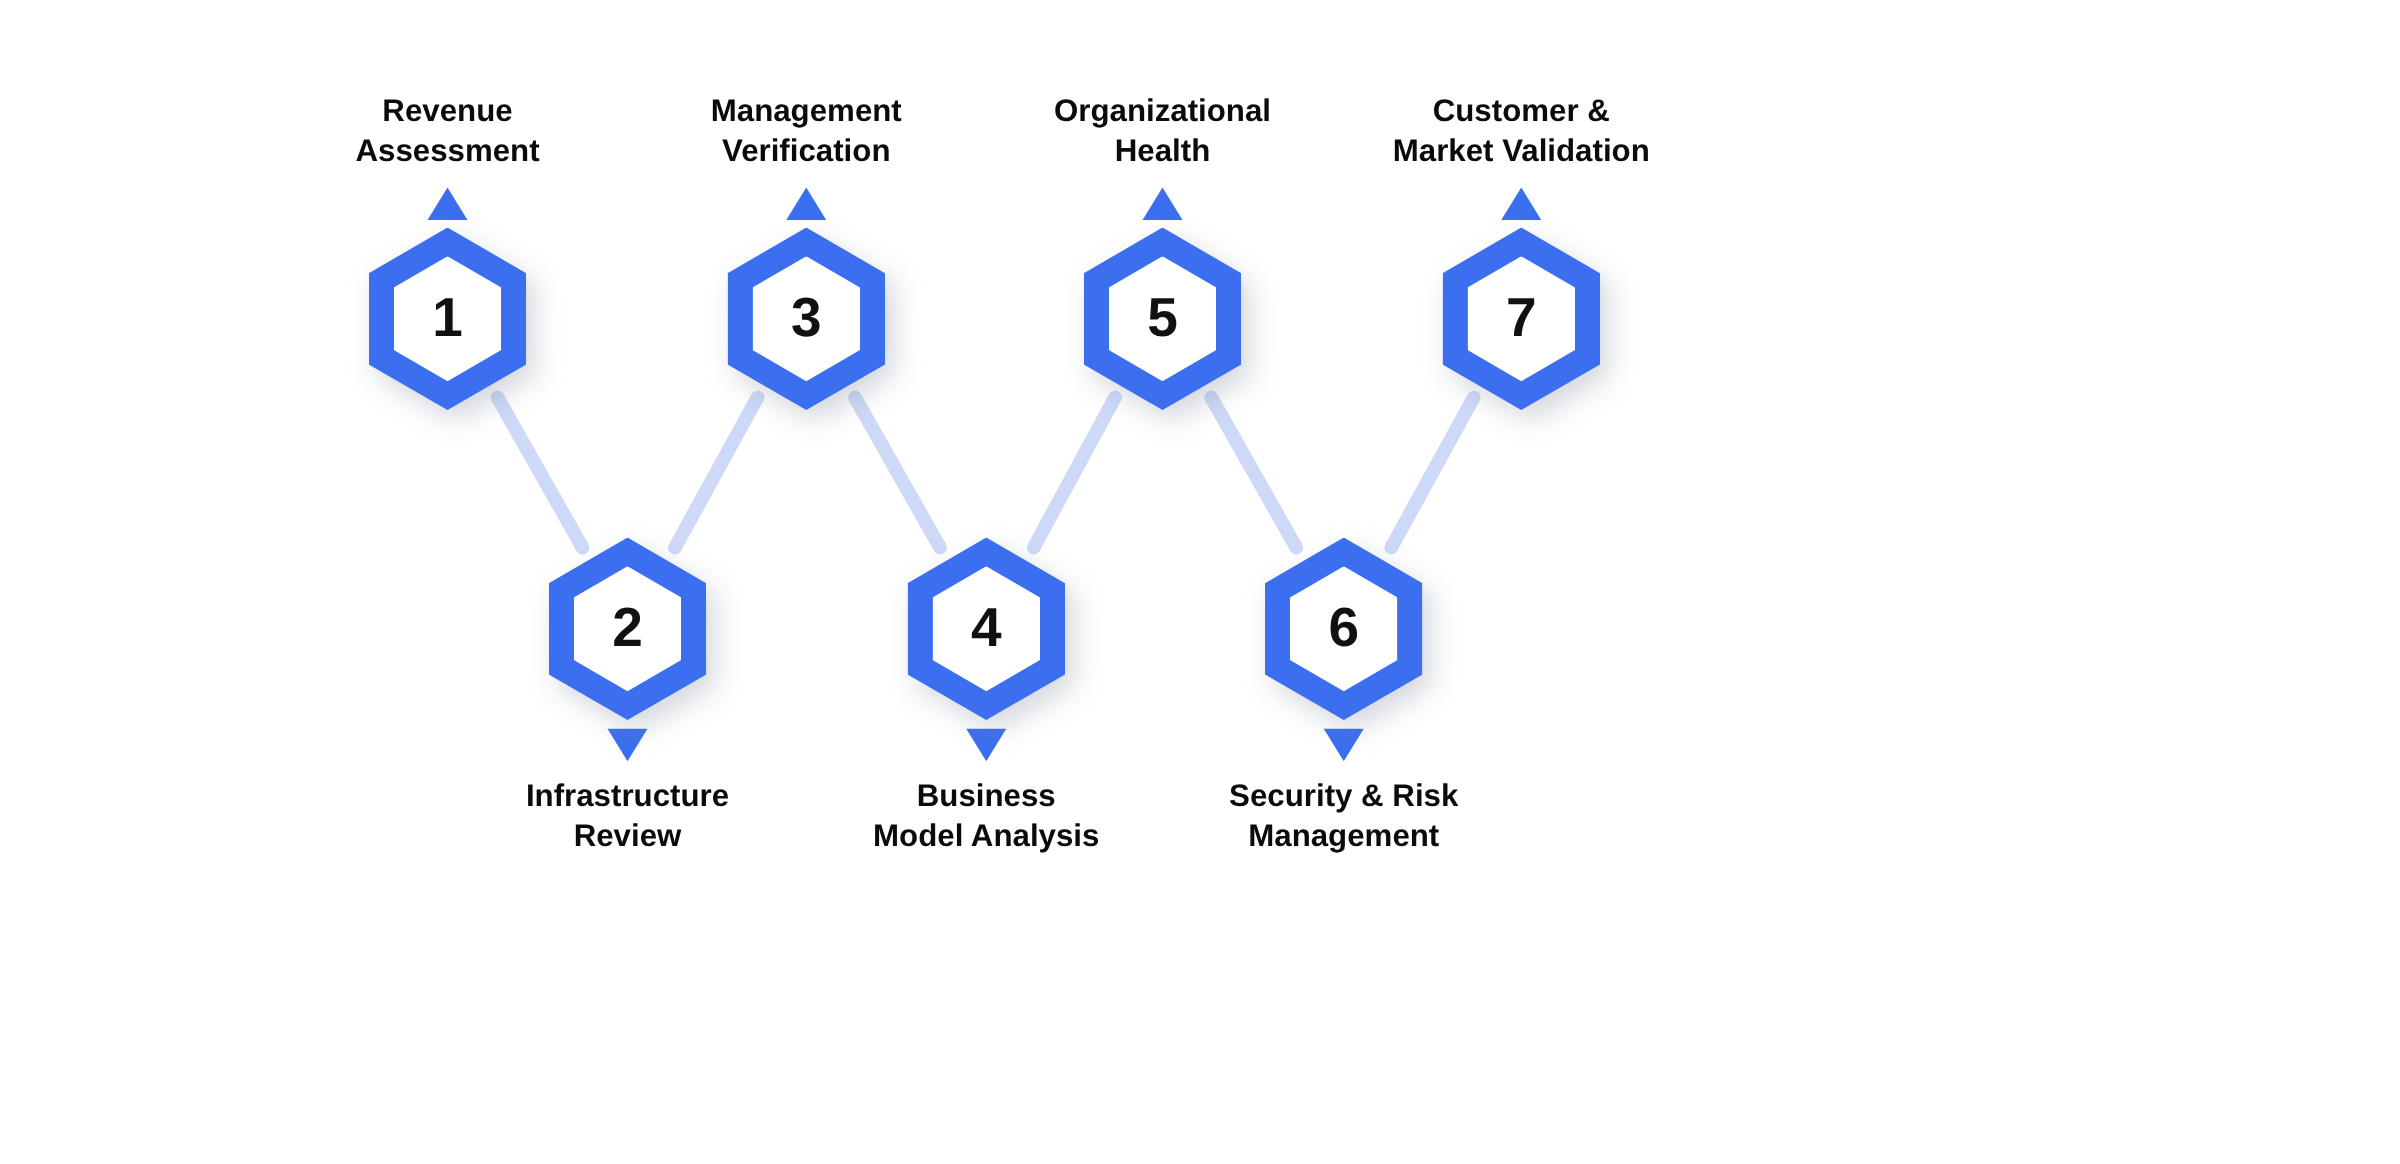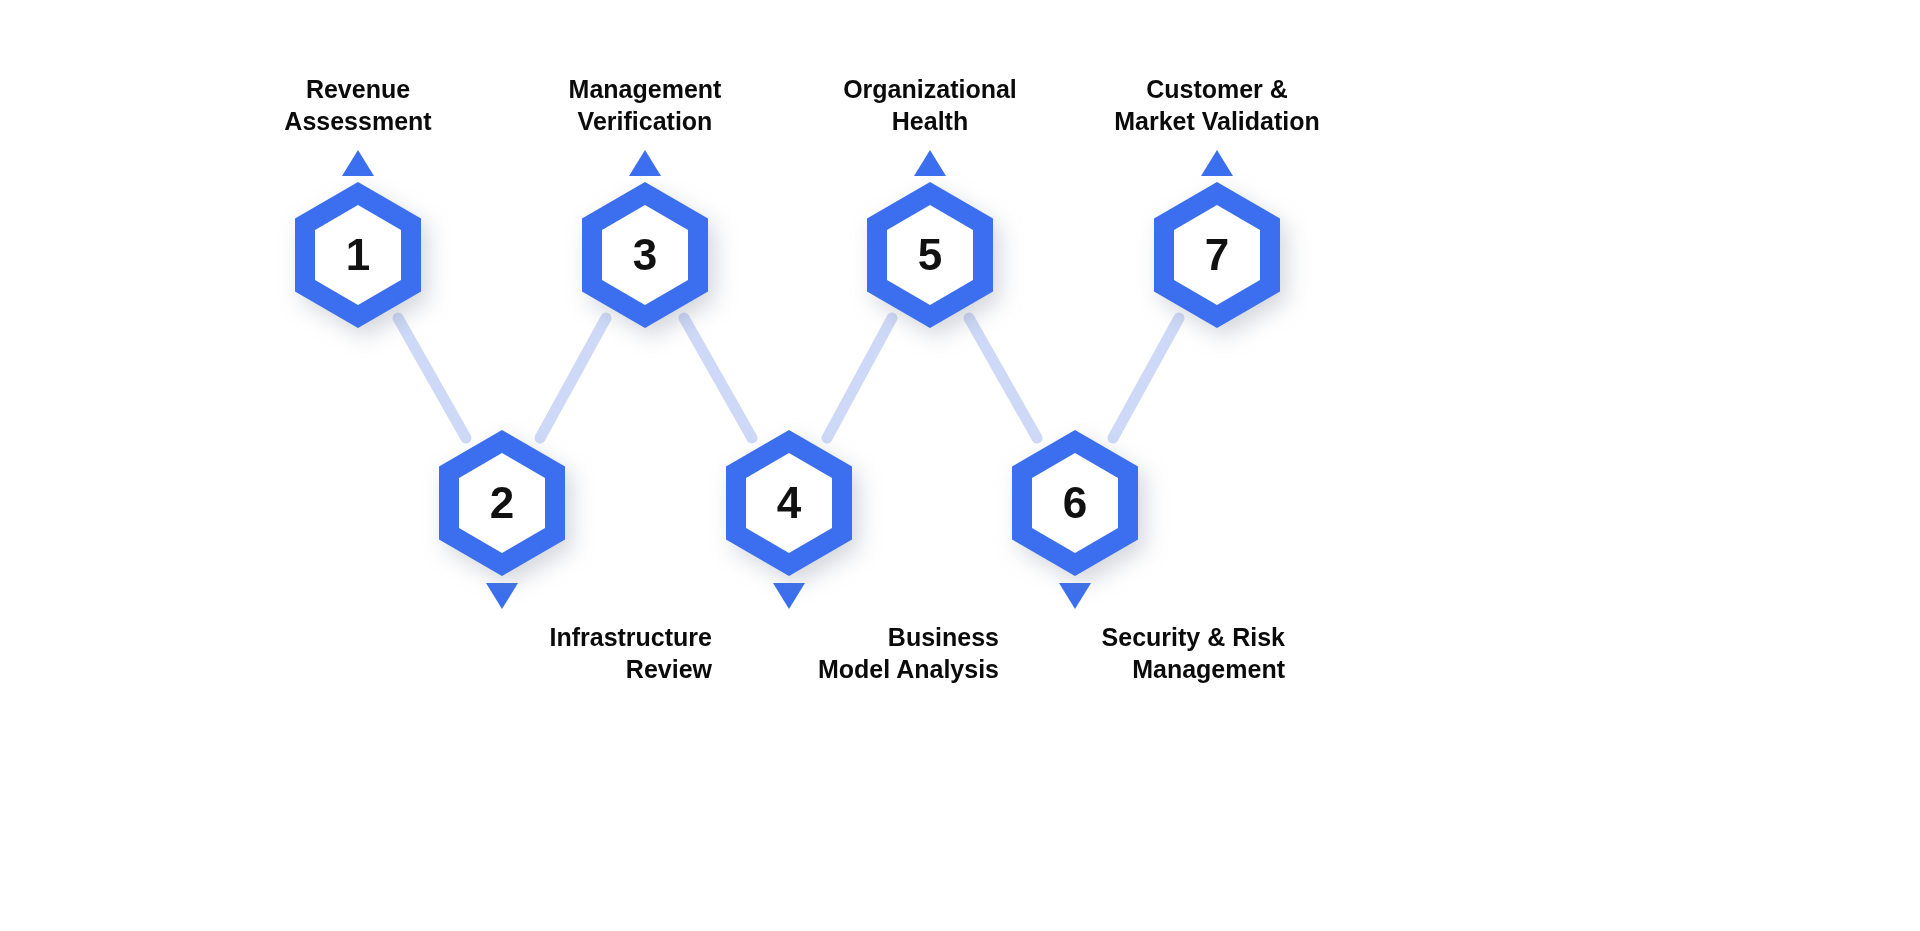--- a/index.html
+++ b/index.html
@@ -92,21 +92,21 @@
     width: 420px;
     left: -210px;
     text-align: center;
     color: #0b0b0b;
     font-size: 25px;
     font-weight: 700;
     line-height: 1.28;
     white-space: pre-line;
   }
   .label-top  { bottom: 118px; }
-  .label-bot  { top: 118px; text-align: right; }
+  .label-bot  { top: 118px; }
 </style>
 </head>
 <body>
 
 <div id="stage">
 
   <svg id="connectors" viewBox="0 0 1920 931" width="1920" height="931" aria-hidden="true">
       <line x1="398" y1="318" x2="466" y2="438" stroke="#cdd9f7" stroke-width="11" stroke-linecap="round"></line>
       <line x1="540" y1="438" x2="606" y2="318" stroke="#cdd9f7" stroke-width="11" stroke-linecap="round"></line>
       <line x1="684" y1="318" x2="752" y2="438" stroke="#cdd9f7" stroke-width="11" stroke-linecap="round"></line>

